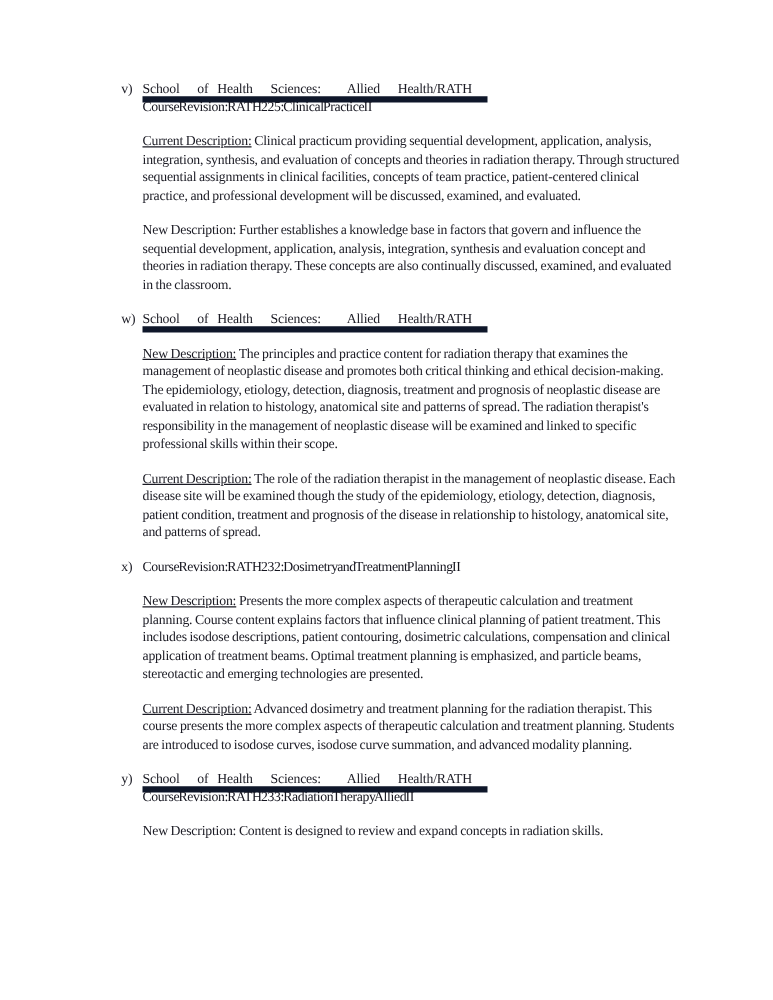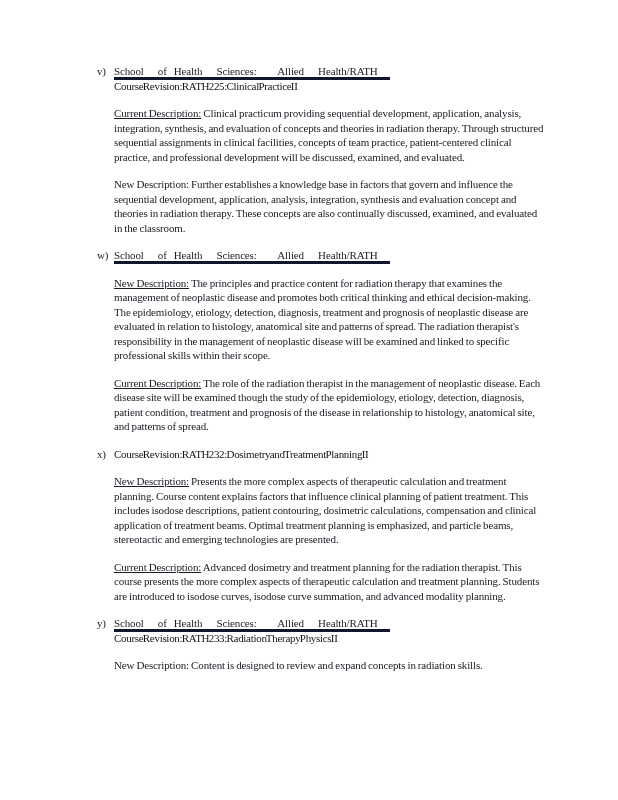--- a/index.html
+++ b/index.html
@@ -37,21 +37,21 @@
   .content {
     flex: 1;
     min-width: 0;
     max-width: 432px;
   }
   .school-line {
     white-space: nowrap;
     word-spacing: 4.5px;
   }
   .school-line .uline {
-    border-bottom: 3px solid #0f172a;
+    border-bottom: 5px solid #0f172a;
     padding-right: 12px;
     padding-bottom: 0px;
     white-space: pre;
   }
   .course-line {
     font-weight: normal;
     word-spacing: -3px;
     letter-spacing: -0.3px;
     color: #15151f;
   }
@@ -115,21 +115,21 @@
         <span class="label u">Current Description:</span>
         <span>Advanced dosimetry and treatment planning for the radiation therapist. This course presents the more complex aspects of therapeutic calculation and treatment planning. Students are introduced to isodose curves, isodose curve summation, and advanced modality planning.</span>
       </p>
     </div>
   </div>
 
   <div class="section">
     <span class="marker">y)</span>
     <div class="content">
       <div class="school-line"><span class="uline">School  of Health  Sciences:   Allied  Health/RATH</span></div>
-      <div class="course-line">Course Revision: RATH 233: Radiation Therapy Physics II</div>
+      <div class="course-line">Course Revision: RATH 233: Radiation Therapy Allied II</div>
       <p class="para">
         <span class="label">New Description:</span>
         <span>Content is designed to review and expand concepts in radiation skills.</span>
       </p>
     </div>
   </div>
 
 </div>
 
 </body></html>

